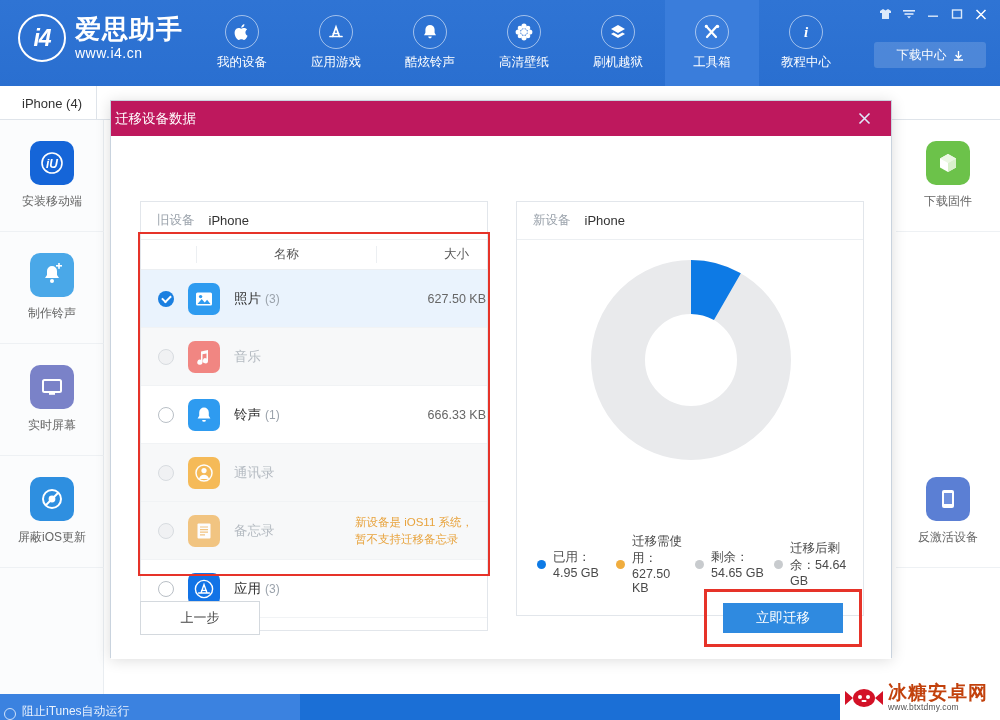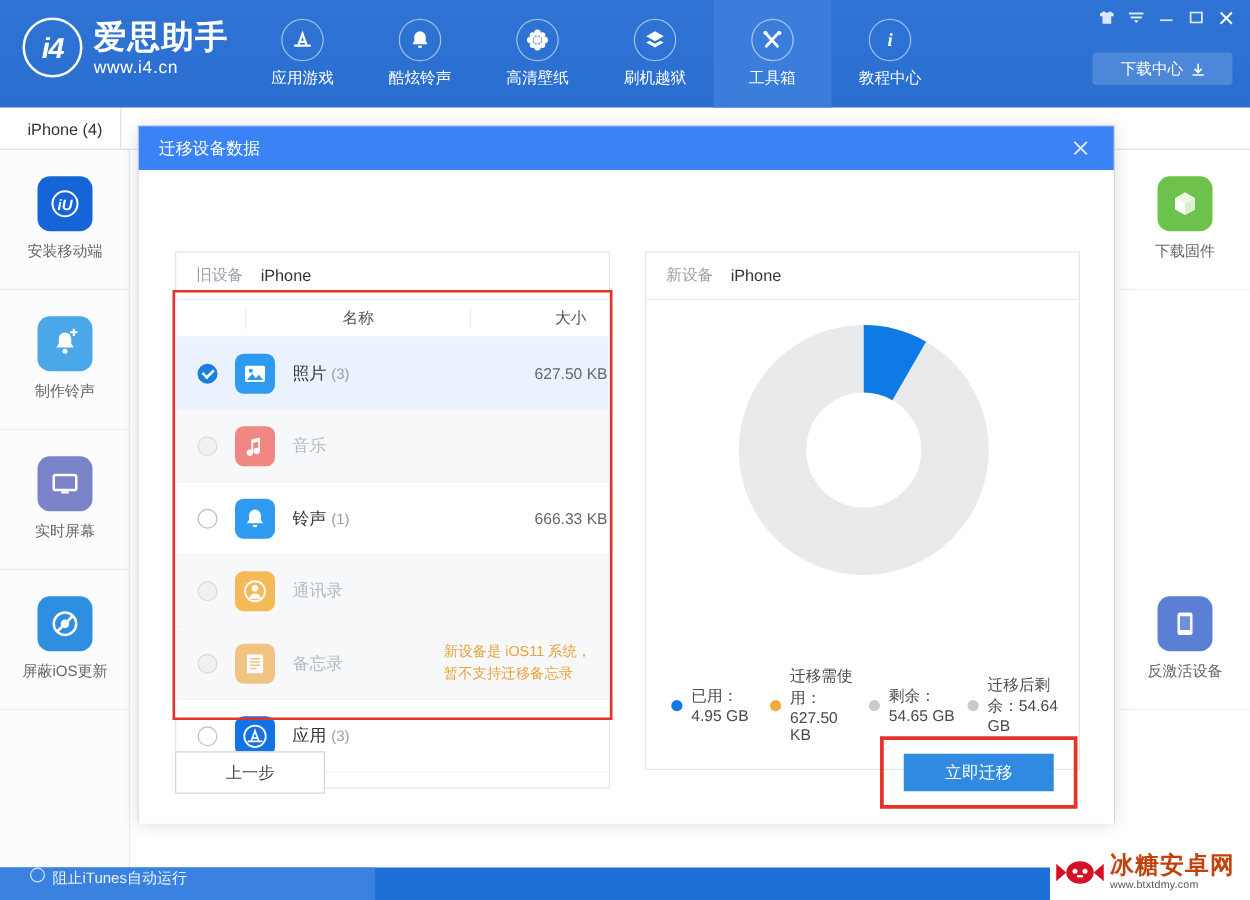--- a/index.html
+++ b/index.html
@@ -85,21 +85,21 @@
   .bg-lb { font-size: 12px; color: #666; white-space: nowrap; }
 
   
   .footer {
     position: absolute; left: 0; bottom: 0; width: 1000px; height: 26px;
     background: #1b6fd6;
     display: flex; align-items: center;
   }
   .foot-left {
     width: 300px; height: 26px; background: #3b82e0;
-    display: flex; align-items: flex-start; gap: 6px; padding-left: 24px;
+    display: flex; align-items: flex-end; gap: 6px; padding-left: 4px;
   }
   .ftxt { color: #eaf2fd; font-size: 12px; }
   .fcheck { width: 12px; height: 12px; border: 1px solid #cfe1fa; border-radius: 50%; }
   .foot-right {
     margin-left: auto; display: flex; align-items: center;
     gap: 10px; padding-right: 8px;
   }
   .ver { color: #eaf2fd; font-size: 12px; }
   .upd-btn {
     height: 18px; padding: 0 6px; border: 1px solid #9cc3f2;
@@ -114,22 +114,22 @@
   .wm-cn { font-size: 19px; font-weight: bold; color: #c2410c; letter-spacing: 1px; }
   .wm-url { font-size: 8.5px; color: #555; letter-spacing: .2px; }
 
   
   .dlg {
     position: absolute; left: 110px; top: 100px; width: 782px; height: 558px;
     background: #ffffff; border: 1px solid #c9d3de;
     box-shadow: 0 2px 14px rgba(0,0,0,.14);
   }
   .dlg-bar {
-    height: 35px; background: #3b82f6; display: flex; align-items: center;
-    padding: 0 0 0 16px; position: relative;
+    height: 35px; background: #be185d; display: flex; align-items: center;
+    padding: 0 0 0 4px; position: relative;
   }
   .dlg-title { color: #ffffff; font-size: 13.5px; }
   .dlg-close {
     position: absolute; right: 10px; top: 0; width: 34px; height: 35px;
     display: flex; align-items: center; justify-content: center;
     color: #dce9fa; font-size: 15px; cursor: pointer;
   }
   .dlg-body { position: relative; height: 523px; background: #fff; }
 
   
@@ -288,20 +288,29 @@
   <div class="header">
     <div class="logo-wrap">
       <div class="logo-circle">i4</div>
       <div class="logo-text">
         <div class="logo-cn">爱思助手</div>
         <div class="logo-url">www.i4.cn</div>
       </div>
     </div>
 
     <div class="nav">
+      <div class="nav-item">
+        <div class="nav-ico">
+          <svg width="18" height="18" viewBox="0 0 18 18">
+              <path d="M12.4 9.6c0-2 1.6-2.9 1.7-3-.9-1.4-2.4-1.5-2.9-1.6-1.2-.1-2.4.7-3 .7-.6 0-1.6-.7-2.6-.7-1.3 0-2.6.8-3.3 2-1.4 2.4-.4 6 1 8 .7 1 1.5 2.1 2.5 2 1-.04 1.4-.65 2.6-.65 1.2 0 1.6.65 2.6.63 1.1-.02 1.8-1 2.4-2 .8-1.1 1.1-2.2 1.1-2.3-.02-.01-2.1-.8-2.1-3.1z" fill="#fff"></path>
+              <path d="M10.6 3.6c.5-.6.9-1.5.8-2.4-.8.03-1.8.5-2.3 1.2-.5.6-.9 1.5-.8 2.4.9.07 1.8-.5 2.3-1.2z" fill="#fff"></path>
+            </svg>
+        </div>
+        <div class="nav-lb">我的设备</div>
+      </div>
       <div class="nav-item">
         <div class="nav-ico">
           <svg width="20" height="20" viewBox="0 0 20 20">
               <path d="M4 14.5h12M6.6 14.5L10 5l3.4 9.5M7.3 11.5h5.4" stroke="#fff" stroke-width="1.7" fill="none" stroke-linecap="round"></path>
             </svg>
         </div>
         <div class="nav-lb">应用游戏</div>
       </div>
       <div class="nav-item">
         <div class="nav-ico">

